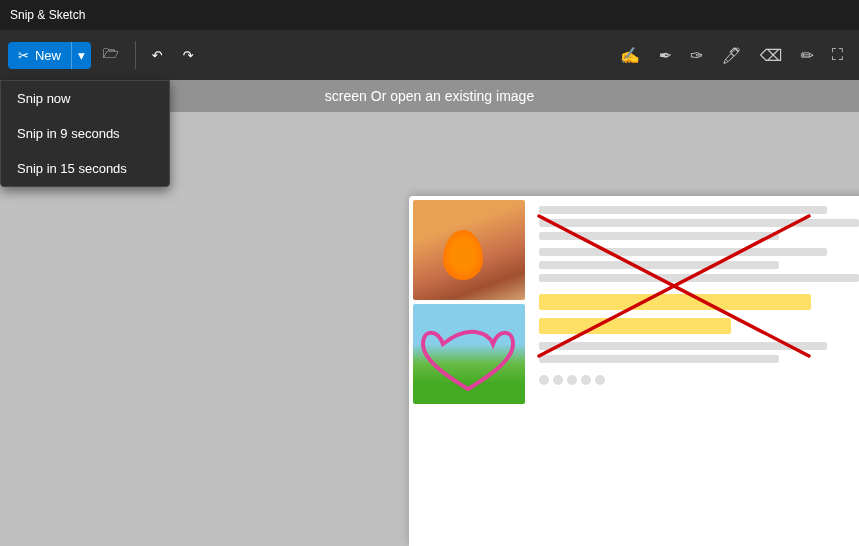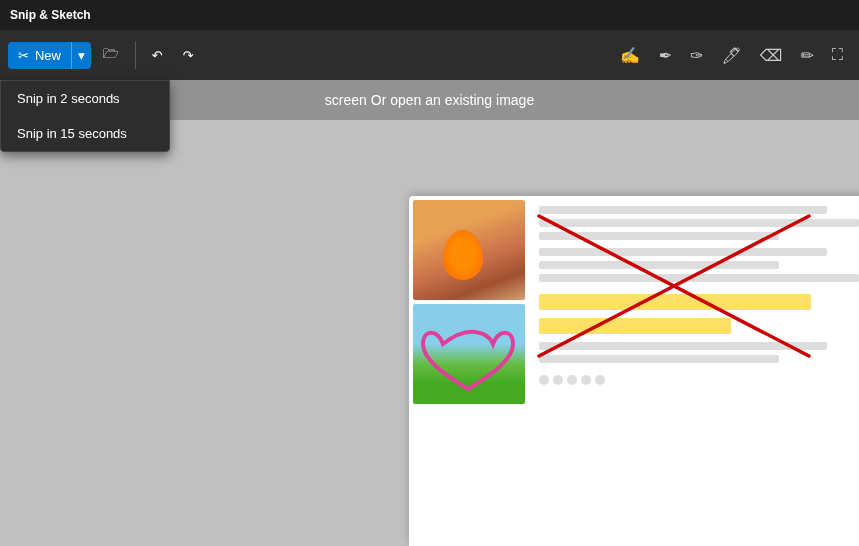--- a/index.html
+++ b/index.html
@@ -12,21 +12,20 @@
       background: #c8c8c8;
     }
 
     
     .title-bar {
       background: #1e1e1e;
       height: 30px;
       display: flex;
       align-items: center;
       padding: 0 10px;
-      font-weight: bold;
     }
 
     .title-bar-text {
       color: #ffffff;
       font-size: 12px;
     }
 
     
     .toolbar {
       background: #2d2d2d;
@@ -146,21 +145,21 @@
     .hint-banner {
       position: absolute;
       top: 0;
       left: 0;
       right: 0;
       background: rgba(100,100,100,0.5);
       padding: 10px 16px;
       display: flex;
       align-items: center;
       justify-content: center;
-      height: 40px;
+      height: 32px;
     }
 
     .hint-text {
       color: #ffffff;
       font-size: 14px;
     }
 
     
     .tagline {
       position: absolute;
@@ -311,21 +310,22 @@
     <button class="new-btn-main">
       <span>✂</span>
       <span>New</span>
     </button>
     <button class="new-btn-dropdown">
       <span>▾</span>
     </button>
   </div>
 
   <div class="dropdown-menu">
-    <div class="dropdown-item">Snip in 2 seconds</div>
+    <div class="dropdown-item">Snip now</div>
+    <div class="dropdown-item">Snip in 9 seconds</div>
     <div class="dropdown-item">Snip in 15 seconds</div>
   </div>
 
   <button class="toolbar-btn">
     <span>🗁</span>
   </button>
 
   <div class="toolbar-separator"></div>
 
   <button class="toolbar-btn">

